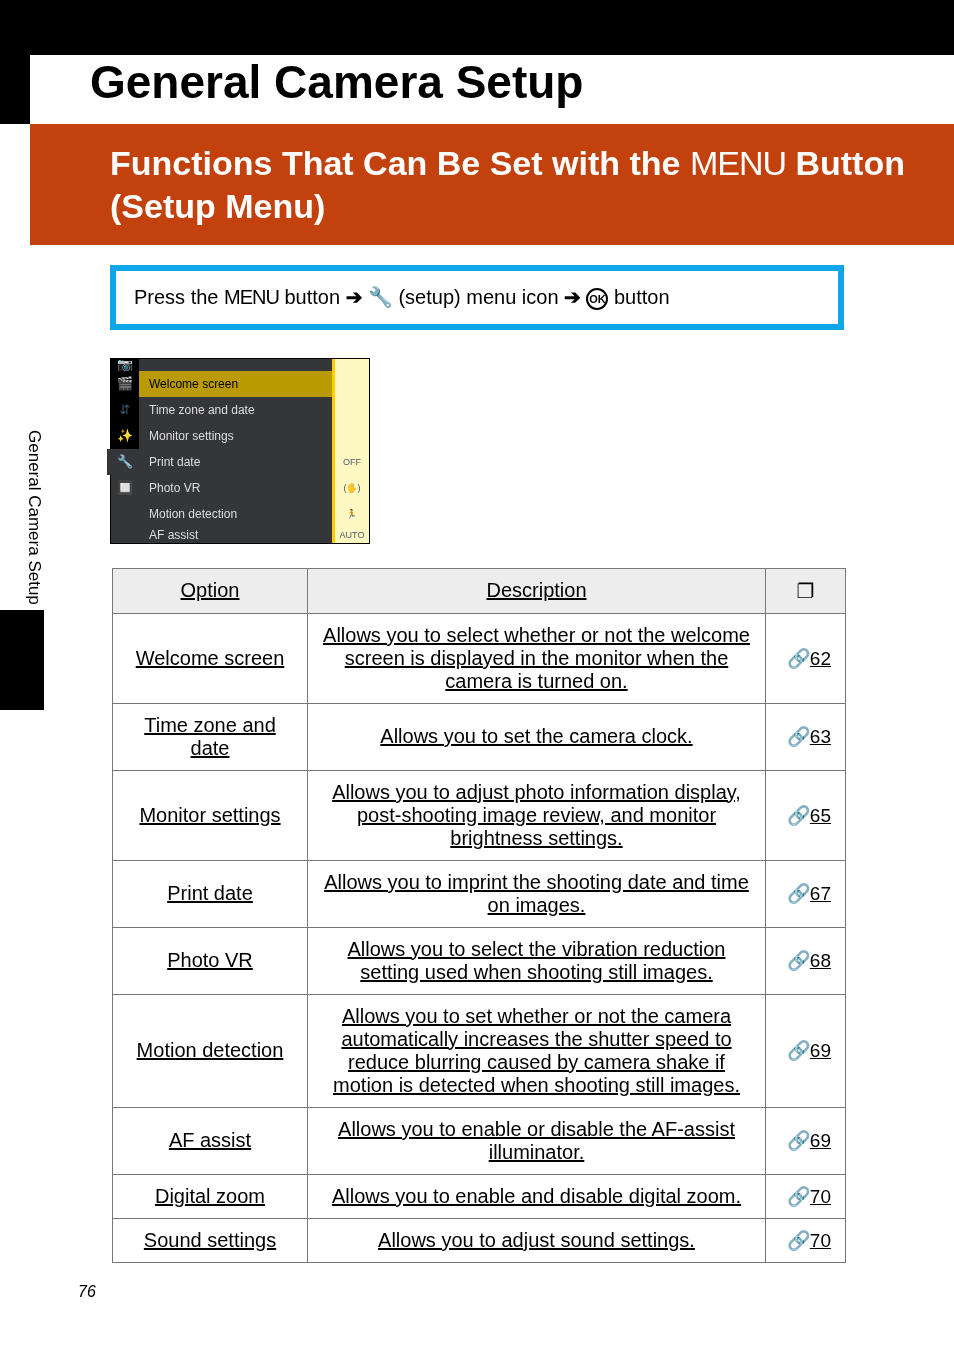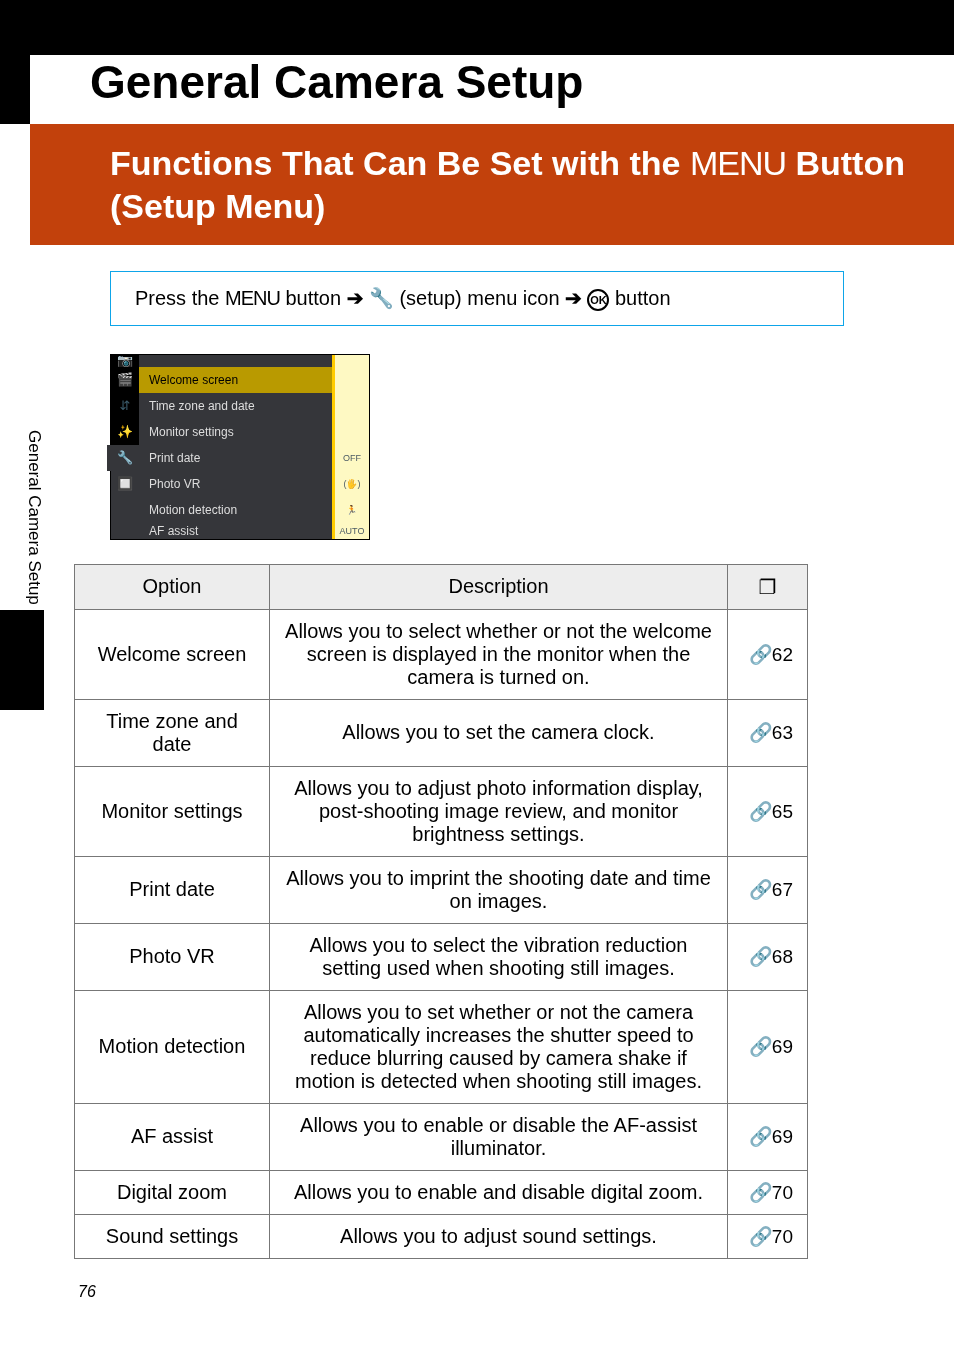--- a/index.html
+++ b/index.html
@@ -39,23 +39,23 @@
       font-size: 34px;
       font-weight: 700;
       line-height: 1.25;
     }
     .menu-glyph {
       font-family: 'Arial Narrow', Arial, sans-serif;
       font-weight: 400;
       letter-spacing: -1px;
     }
     .instr-box {
-      margin: 26px 110px 0 110px;
-      border: 1px solid #0ea5e9;
-      padding: 14px 24px;
+      margin: 20px 110px 0 110px;
+      border: 6px solid #0ea5e9;
+      padding: 14px 18px;
       font-size: 20px;
     }
     .intro-row {
       display: flex;
       margin: 28px 110px 0 110px;
       gap: 30px;
       align-items: flex-start;
     }
     .intro-text {
       flex: 1;
@@ -125,24 +125,25 @@
       color: #4b5a63;
       font-size: 9px;
     }
     .cs-spacer-mid {
       flex:1;
       background:#35363a;
       border-right:3px solid #fc0;
     }
     
     .opt-table {
-      margin: 24px 110px 0 74px;
+      margin: 24px 110px 0 112px;
       border-collapse: collapse;
       width: calc(100% - 220px);
       font-size: 20px;
+      text-decoration: underline;
     }
     .opt-table th, .opt-table td {
       border: 1px solid #777;
       padding: 10px 14px;
       text-align: center;
       vertical-align: middle;
     }
     .opt-table thead th {
       background: #ededed;
       font-weight: 400;

